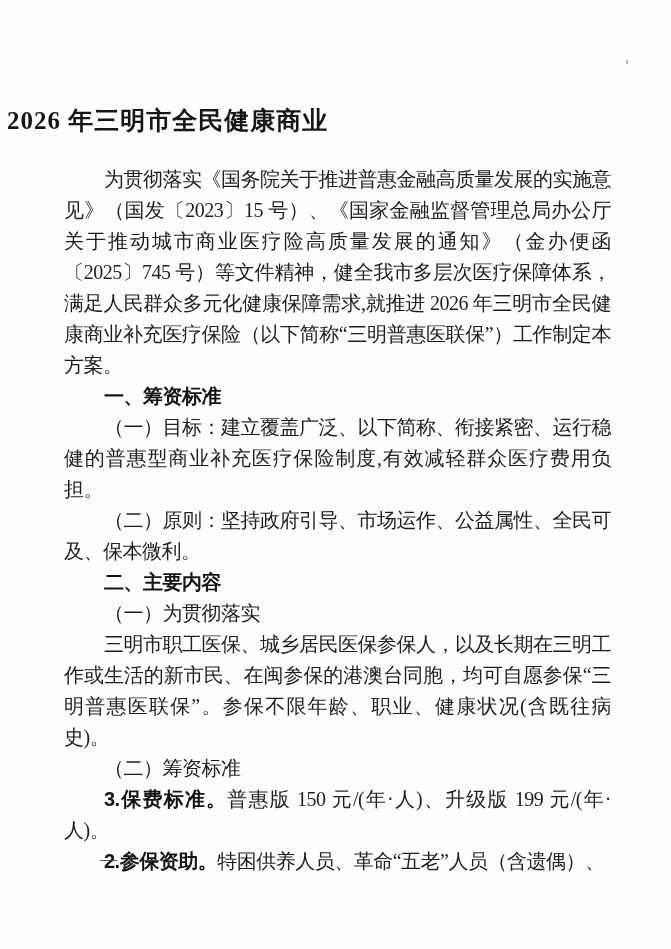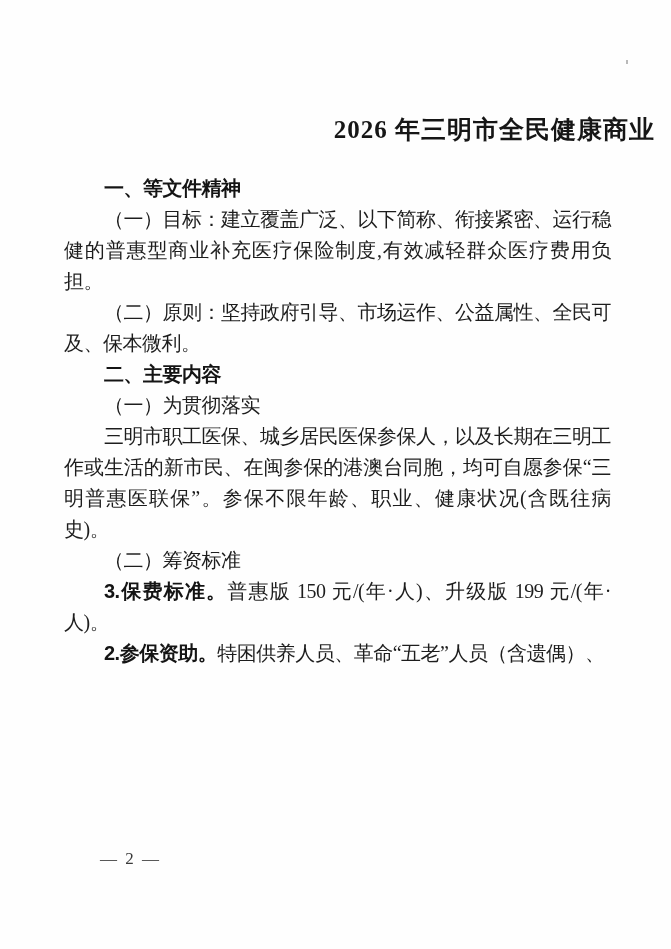--- a/index.html
+++ b/index.html
@@ -9,23 +9,23 @@
     font-family: "Liberation Serif", "DejaVu Serif", serif;
     color: #1d1d1d;
   }
   .page {
     position: relative;
     width: 671px; height: 949px;
     background: #fefefe;
     overflow: hidden;
   }
   .title {
-    margin: 16px;
+    margin: 7px;
     padding-top: 91px;
-    text-align: right;
+    text-align: left;
     font-weight: 700;
     font-size: 25px;
     line-height: 45px;
     letter-spacing: 1px;
     color: #161616;
   }
   .title-line { display: block; }
   .doc-body {
     margin: 21px 60px 0 64px;
     font-size: 20px;
@@ -62,22 +62,23 @@
 </head>
 <body>
 
 <div class="page">
 
   <h1 class="title">
     <span class="title-line">2026 年三明市全民健康商业</span>
   </h1>
 
   <div class="doc-body">
+    <p>为贯彻落实《国务院关于推进普惠金融高质量发展的实施意见》（国发〔2023〕15 号）、《国家金融监督管理总局办公厅关于推动城市商业医疗险高质量发展的通知》（金办便函〔2025〕745 号）等文件精神，健全我市多层次医疗保障体系，满足人民群众多元化健康保障需求,就推进 2026 年三明市全民健康商业补充医疗保险（以下简称“三明普惠医联保”）工作制定本方案。</p>
 
-    <p class="heading">一、等文件精神</p>
+    <p class="heading">一、筹资标准</p>
 
     <p>（一）目标：建立覆盖广泛、以下简称、衔接紧密、运行稳健的普惠型商业补充医疗保险制度,有效减轻群众医疗费用负担。</p>
 
     <p>（二）原则：坚持政府引导、市场运作、公益属性、全民可及、保本微利。</p>
 
     <p class="heading">二、主要内容</p>
 
     <p>（一）为贯彻落实</p>
 
     <p>三明市职工医保、城乡居民医保参保人，以及长期在三明工作或生活的新市民、在闽参保的港澳台同胞，均可自愿参保“三明普惠医联保”。参保不限年龄、职业、健康状况(含既往病史)。</p>

